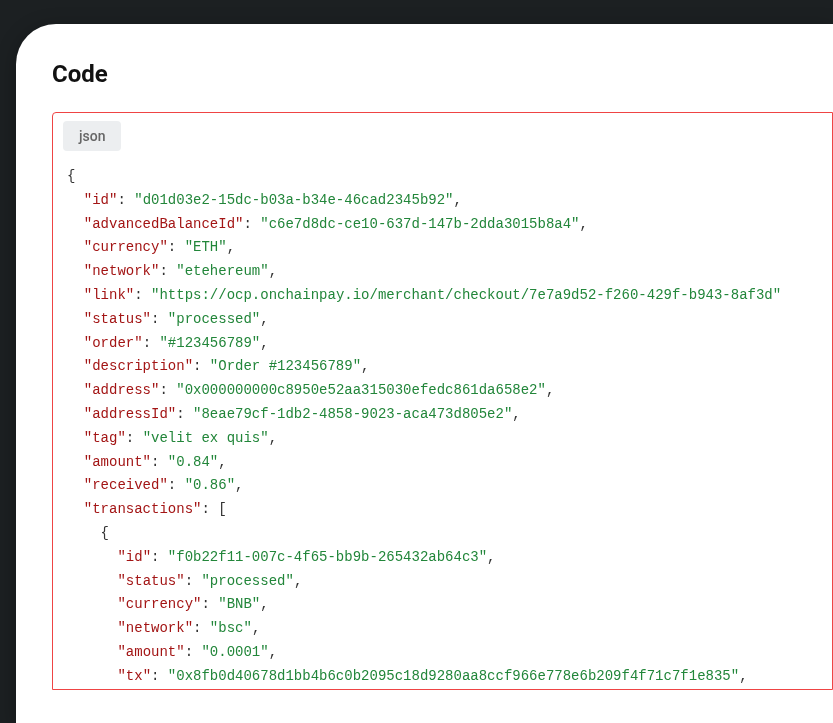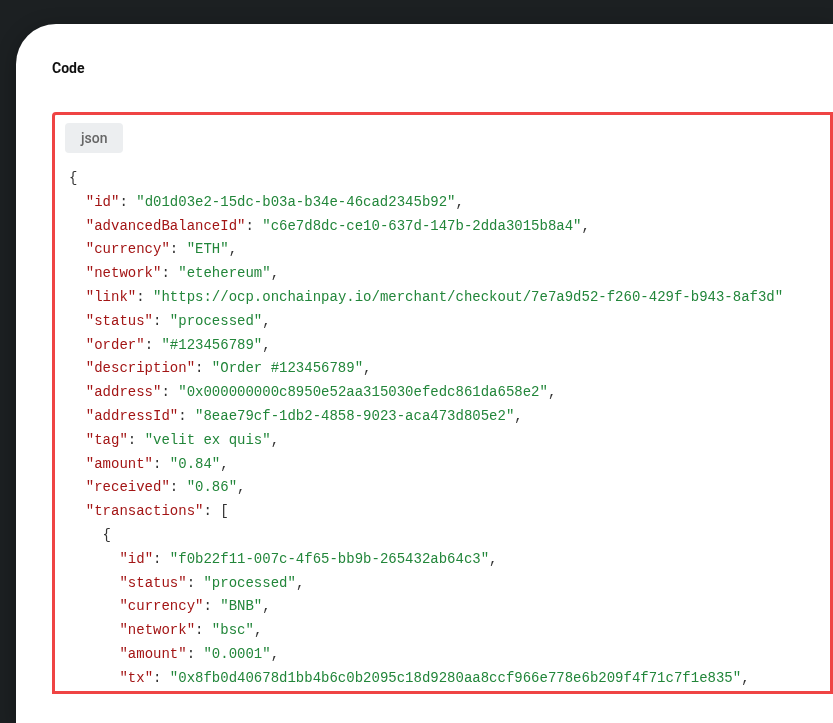--- a/index.html
+++ b/index.html
@@ -18,27 +18,27 @@
     }
     .panel {
       background: #fff;
       border-top-left-radius: 40px;
       height: 100%;
       padding: 36px 0 0 36px;
       box-shadow: 0 4px 20px rgba(0,0,0,0.3);
       overflow: hidden;
     }
     .heading {
-      font-size: 14px;
+      font-size: 24px;
       font-weight: 700;
       color: #111;
-      margin-bottom: 36px;
+      margin-bottom: 24px;
     }
     .code-box {
-      border: 3px solid #ef4444;
+      border: 1px solid #ef4444;
       border-radius: 4px 0 0 0;
       background: #fff;
     }
     .lang-tab-row {
       padding: 8px 10px 0 10px;
     }
     .lang-tab {
       display: inline-block;
       background: #eceef0;
       color: #666;

